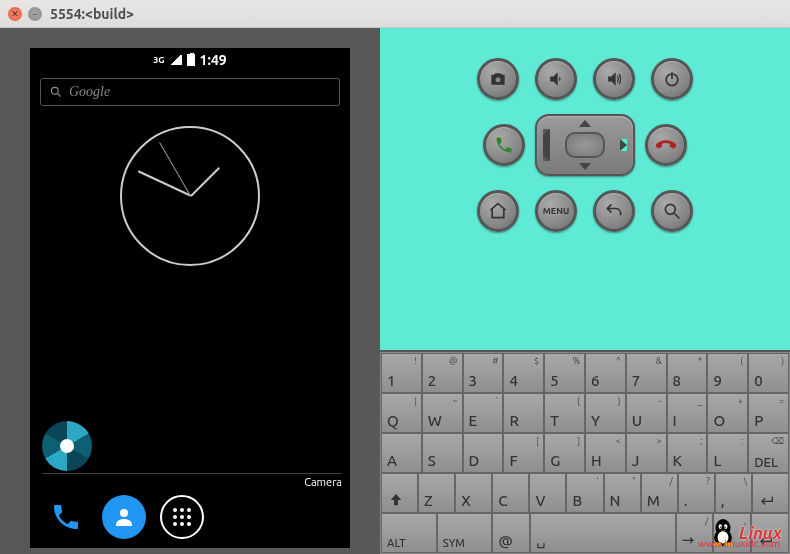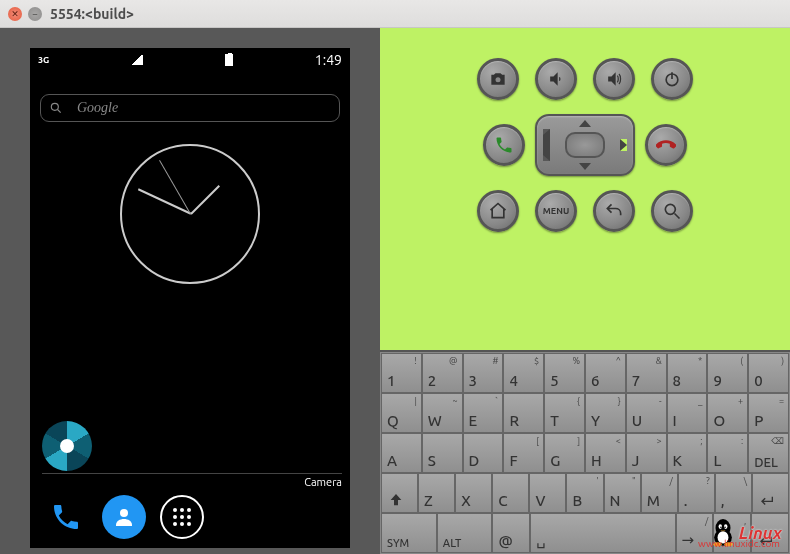--- a/index.html
+++ b/index.html
@@ -8,32 +8,32 @@
 
 .titlebar { height: 28px; background: linear-gradient(#e8e7e6, #dedddc); border-bottom: 1px solid #c7c6c5; display: flex; align-items: center; padding: 0 8px; gap: 8px; }
 .window-btns { display: flex; gap: 6px; }
 .wbtn { width: 14px; height: 14px; border-radius: 50%; display: flex; align-items: center; justify-content: center; font-size: 9px; color: #5a3; }
 .wbtn.close { background: radial-gradient(#f28c7a, #e55a3c); color: #5b1d0e; }
 .wbtn.min { background: radial-gradient(#a8a7a6, #8e8d8c); color: #3c3b3a; }
 .title-text { font-size: 14px; color: #4c4c4c; font-weight: bold; }
 
 .container { display: flex; height: 526px; }
 .left { width: 380px; background: #585858; display: flex; align-items: flex-start; justify-content: center; padding-top: 20px; }
-.right { flex: 1; background: #bef264; position: relative; }
+.right { flex: 1; background: #5eead4; position: relative; }
 
 
 .phone { width: 320px; height: 500px; background: #000; position: relative; }
-.statusbar { height: 24px; display: flex; justify-content: space-between; align-items: center; gap: 5px; padding: 0 8px; color: #fff; font-size: 12px; }
+.statusbar { height: 24px; display: flex; justify-content: center; align-items: center; gap: 5px; padding: 0 8px; color: #fff; font-size: 12px; }
 .sig-3g { font-size: 9px; font-weight: bold; }
 .sig-bars { width: 12px; height: 10px; background: linear-gradient(135deg, transparent 48%, #fff 48%); }
 .battery { width: 8px; height: 12px; border: 1px solid #fff; background: #fff; position: relative; }
 .battery::before { content:""; position:absolute; top:-2px; left:2px; width:4px; height:2px; background:#fff; }
-.clock-time { font-size: 14px; font-weight: 400; }
-
-.search-bar { margin: 22px 10px; height: 28px; border: 1px solid #555; border-radius: 9px; display: flex; align-items: center; padding: 0 8px; gap: 14px; }
+.clock-time { font-size: 14px; font-weight: 700; }
+
+.search-bar { margin: 6px 10px; height: 28px; border: 1px solid #555; border-radius: 3px; display: flex; align-items: center; padding: 0 8px; gap: 6px; }
 .search-bar svg { width: 14px; height: 14px; }
 .search-text { color: #888; font-size: 14px; font-style: italic; font-family: serif; }
 
 .analog-clock { width: 140px; height: 140px; border: 2px solid #ccc; border-radius: 50%; margin: 20px auto; position: relative; }
 .hand { position: absolute; left: 50%; bottom: 50%; transform-origin: bottom center; background: #ccc; }
 .hand.hour { width: 2px; height: 40px; transform: rotate(45deg); }
 .hand.minute { width: 1.5px; height: 58px; transform: rotate(295deg); }
 .hand.second { width: 1px; height: 62px; background: #999; transform: rotate(330deg); }
 
 .camera-widget { position: absolute; bottom: 60px; left: 12px; text-align: left; }
@@ -386,24 +386,24 @@
             <span class="sup">\</span>
           </div>
           <div class="key">
             <svg viewBox="0 0 24 24" fill="#333">
               <path d="M19 7v6H7l3-3-1.4-1.4L3 14l5.6 5.4L10 18l-3-3h14V7z"></path>
             </svg>
           </div>
         </div>
       <div class="kb-row" id="kb-r5">
         <div class="key wide15">
+            <span class="main" style="font-size:11px">ALT</span>
+          </div>
+        <div class="key wide15">
             <span class="main" style="font-size:11px">SYM</span>
-          </div>
-        <div class="key wide15">
-            <span class="main" style="font-size:11px">ALT</span>
           </div>
         <div class="key">
             <span class="main">@</span>
           </div>
         <div class="key wide4">
             <span class="main">␣</span>
           </div>
         <div class="key">
             <span class="main">→</span>
             <span class="sup">/</span>

